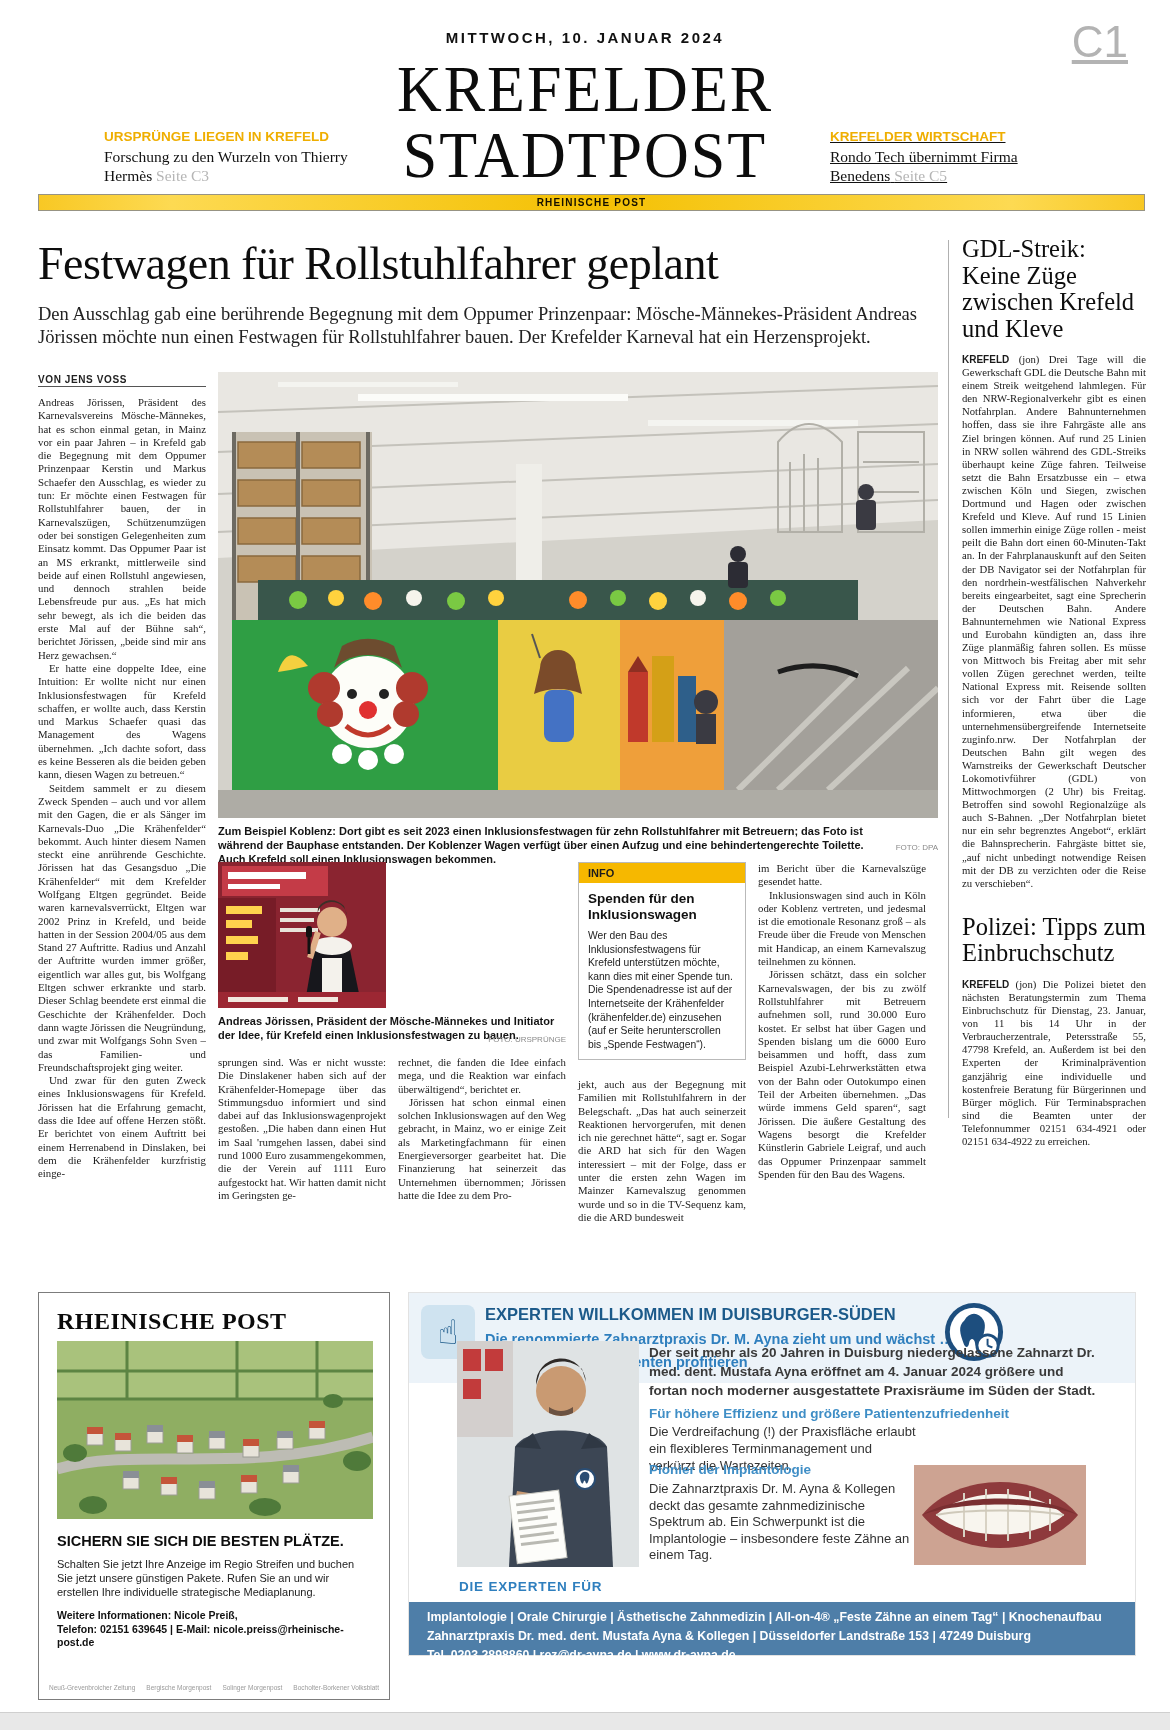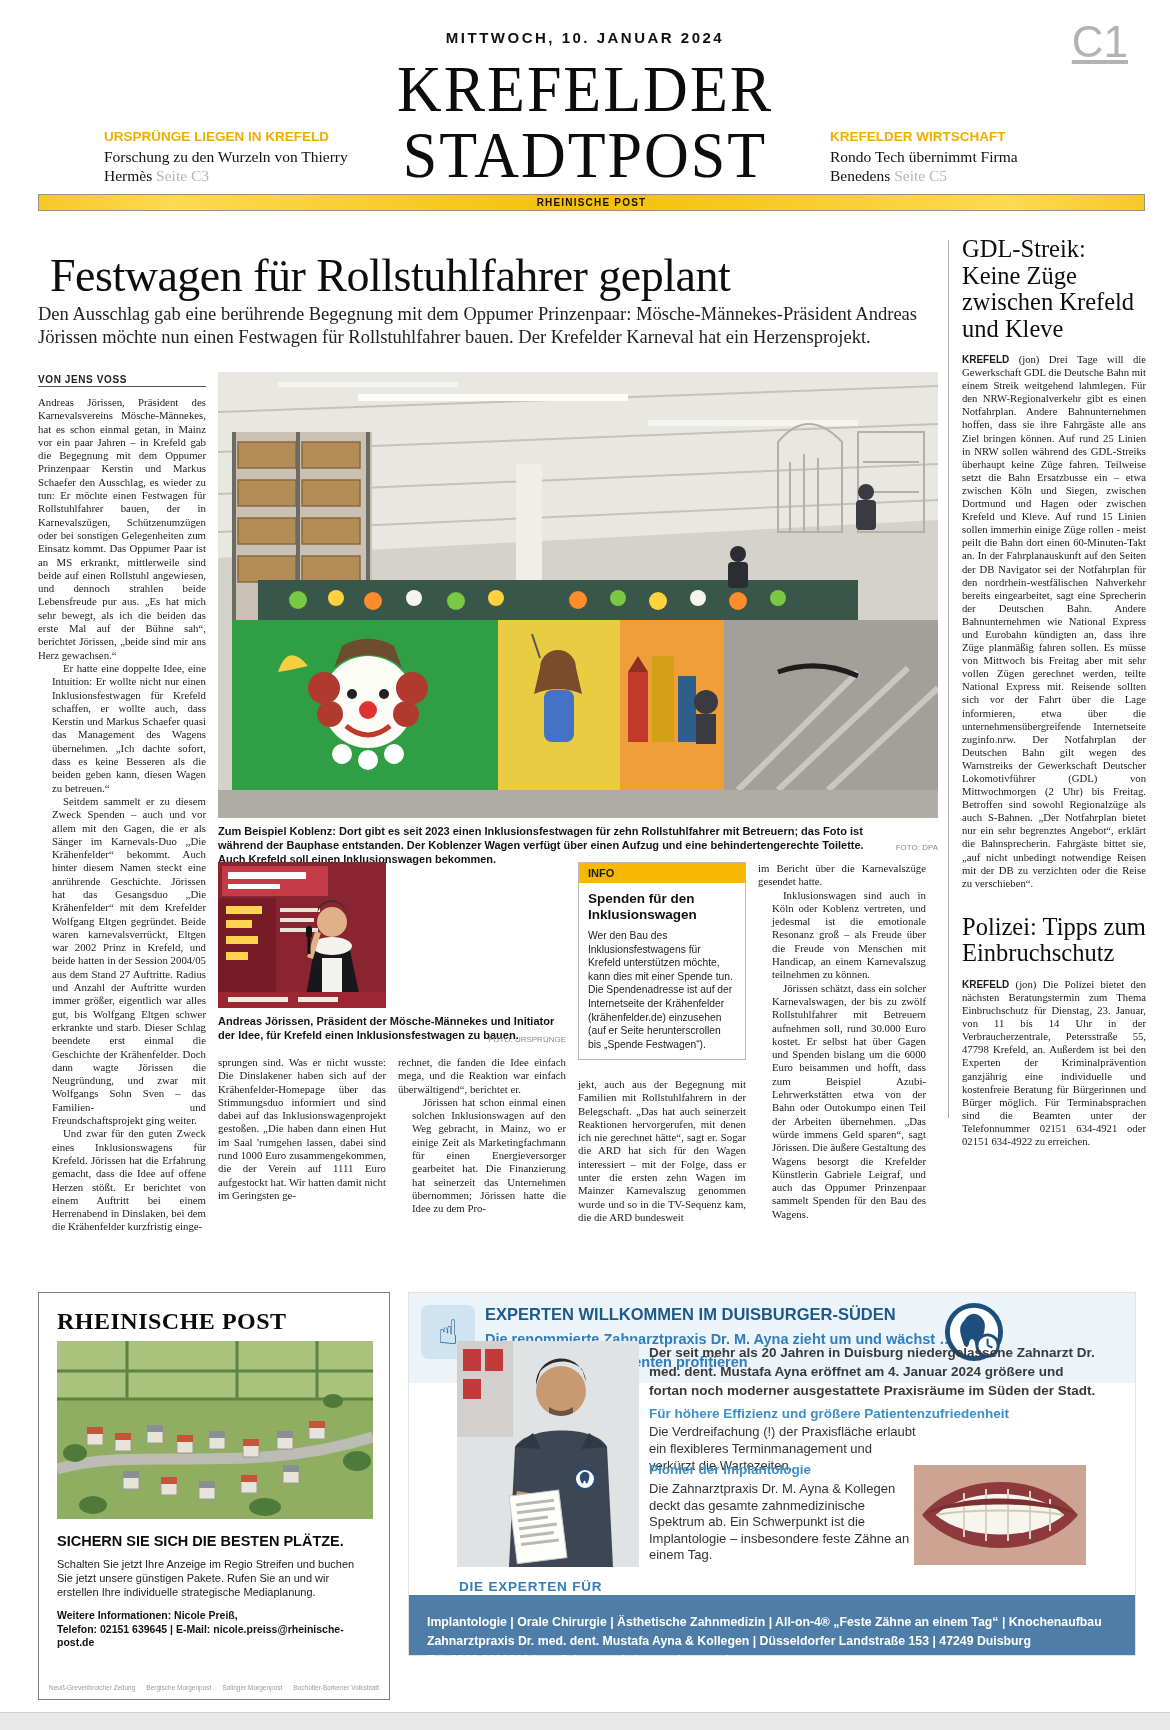--- a/index.html
+++ b/index.html
@@ -26,21 +26,21 @@
 
   
   .headline{left:38px;top:238px;width:1100px;font:400 46px/52px "Liberation Serif",serif;
         letter-spacing:-0.5px;color:#0d0d0d;}
   .subheadline{left:38px;top:303px;width:897px;font:400 18.5px/23px "Liberation Serif",serif;color:#222;}
   .byline{left:38px;top:374px;width:168px;font:700 10px/12px "Liberation Sans",sans-serif;
         letter-spacing:0.6px;color:#222;border-bottom:1px solid #555;}
   .newscol{width:168px;font:400 10.8px/13.3px "Liberation Serif",serif;text-align:justify;color:#1a1a1a;
         -webkit-hyphens:auto;hyphens:auto;}
   .newscol p{margin:0;}
-  .newscol p.ind{text-indent:11px;margin-left:14px;}
+  .newscol p.ind{text-indent:11px;}
   .col1{left:38px;top:396px;}
   .col2{left:218px;top:1056px;}
   .col3{left:398px;top:1056px;}
   .col4{left:578px;top:1078px;}
   .col5{left:758px;top:862px;}
 
   .photo-main{left:218px;top:372px;width:720px;height:446px;background:#cfcdc6;overflow:hidden;}
   .photo-main svg,.ph svg{display:block;width:100%;height:100%;}
   .cap{font:700 11px/14px "Liberation Sans",sans-serif;color:#141414;position:absolute;}
   .cap .credit{font:400 8px/10px "Liberation Sans",sans-serif;color:#8a8a8a;
@@ -93,22 +93,22 @@
         font:700 13.5px/19px "Liberation Sans",sans-serif;color:#3a3a3a;}
   .dent-sub1{position:absolute;left:240px;top:112px;font:700 13.5px/17px "Liberation Sans",sans-serif;color:#3f8ec6;}
   .dent-t1{position:absolute;left:240px;top:130px;width:270px;
         font:400 13px/17px "Liberation Sans",sans-serif;color:#333;}
   .dent-sub2{position:absolute;left:240px;top:168px;font:700 13.5px/17px "Liberation Sans",sans-serif;color:#3f8ec6;}
   .dent-t2{position:absolute;left:240px;top:188px;width:268px;
         font:400 13px/16.5px "Liberation Sans",sans-serif;color:#333;}
   .smile-photo{position:absolute;left:505px;top:172px;width:172px;height:100px;overflow:hidden;}
   .experts{position:absolute;left:50px;top:286px;font:700 13.5px/16px "Liberation Sans",sans-serif;
         color:#2f7fbe;letter-spacing:0.8px;}
-  .dent-footer{position:absolute;left:0;right:0;bottom:0;height:60px;background:#4e7ea8;color:#fff;
-        font:700 12.3px/19px "Liberation Sans",sans-serif;padding:18px 18px;}
+  .dent-footer{position:absolute;left:0;right:0;bottom:0;height:53px;background:#4e7ea8;color:#fff;
+        font:700 12.3px/19px "Liberation Sans",sans-serif;padding:6px 18px;}
 
   .bottom-strip{left:0;top:1712px;width:1170px;height:18px;background:#e8e8e8;border-top:1px solid #cfcfcf;}
 </style>
 </head>
 <body>
 
 <div id="page">
 
   <div class="abs date">MITTWOCH, 10. JANUAR 2024</div>
   <div class="abs edition">C1</div>
@@ -118,31 +118,31 @@
   </div>
 
   <div class="abs teaser" style="left:104px;top:128px;">
     <div class="kicker">URSPRÜNGE LIEGEN IN KREFELD</div>
     <div class="ttext">
       <span>Forschung zu den Wurzeln von Thierry Hermès</span>
       <span class="pref">Seite C3</span>
     </div>
   </div>
 
-  <div class="abs teaser" style="left:830px;top:128px;">
+  <div class="abs teaser" style="left:830px;top:128px;text-decoration:underline;">
     <div class="kicker">KREFELDER WIRTSCHAFT</div>
     <div class="ttext">
       <span>Rondo Tech übernimmt Firma Benedens</span>
       <span class="pref">Seite C5</span>
     </div>
   </div>
 
   <div class="abs brandbar">RHEINISCHE POST</div>
 
-  <h1 class="abs headline" style="margin:12px">Festwagen für Rollstuhlfahrer geplant</h1>
+  <h1 class="abs headline" style="margin:0">Festwagen für Rollstuhlfahrer geplant</h1>
   <div class="abs subheadline">Den Ausschlag gab eine berührende Begegnung mit dem Oppumer Prinzenpaar: Mösche-Männekes-Präsident Andreas Jörissen möchte nun einen Festwagen für Rollstuhlfahrer bauen. Der Krefelder Karneval hat ein Herzensprojekt.</div>
   <div class="abs byline">VON JENS VOSS</div>
 
   <div class="abs newscol col1">
     <p>Andreas Jörissen, Präsident des Karnevalsvereins Mösche-Männekes, hat es schon einmal getan, in Mainz vor ein paar Jahren – in Krefeld gab die Begegnung mit dem Oppumer Prinzenpaar Kerstin und Markus Schaefer den Ausschlag, es wieder zu tun: Er möchte einen Festwagen für Rollstuhlfahrer bauen, der in Karnevalszügen, Schützenumzügen oder bei sonstigen Gelegenheiten zum Einsatz kommt. Das Oppumer Paar ist an MS erkrankt, mittlerweile sind beide auf einen Rollstuhl angewiesen, und dennoch strahlen beide Lebensfreude pur aus. „Es hat mich sehr bewegt, als ich die beiden das erste Mal auf der Bühne sah“, berichtet Jörissen, „beide sind mir ans Herz gewachsen.“</p>
     <p class="ind">Er hatte eine doppelte Idee, eine Intuition: Er wollte nicht nur einen Inklusionsfestwagen für Krefeld schaffen, er wollte auch, dass Kerstin und Markus Schaefer quasi das Management des Wagens übernehmen. „Ich dachte sofort, dass es keine Besseren als die beiden geben kann, diesen Wagen zu betreuen.“</p>
     <p class="ind">Seitdem sammelt er zu diesem Zweck Spenden – auch und vor allem mit den Gagen, die er als Sänger im Karnevals-Duo „Die Krähenfelder“ bekommt. Auch hinter diesem Namen steckt eine anrührende Geschichte. Jörissen hat das Gesangsduo „Die Krähenfelder“ mit dem Krefelder Wolfgang Eltgen gegründet. Beide waren karnevalsverrückt, Eltgen war 2002 Prinz in Krefeld, und beide hatten in der Session 2004/05 aus dem Stand 27 Auftritte. Radius und Anzahl der Auftritte wurden immer größer, eigentlich war alles gut, bis Wolfgang Eltgen schwer erkrankte und starb. Dieser Schlag beendete erst einmal die Geschichte der Krähenfelder. Doch dann wagte Jörissen die Neugründung, und zwar mit Wolfgangs Sohn Sven – das Familien- und Freundschaftsprojekt ging weiter.</p>
     <p class="ind">Und zwar für den guten Zweck eines Inklusionswagens für Krefeld. Jörissen hat die Erfahrung gemacht, dass die Idee auf offene Herzen stößt. Er berichtet von einem Auftritt bei einem Herrenabend in Dinslaken, bei dem die Krähenfelder kurzfristig einge-</p>
   </div>
 

